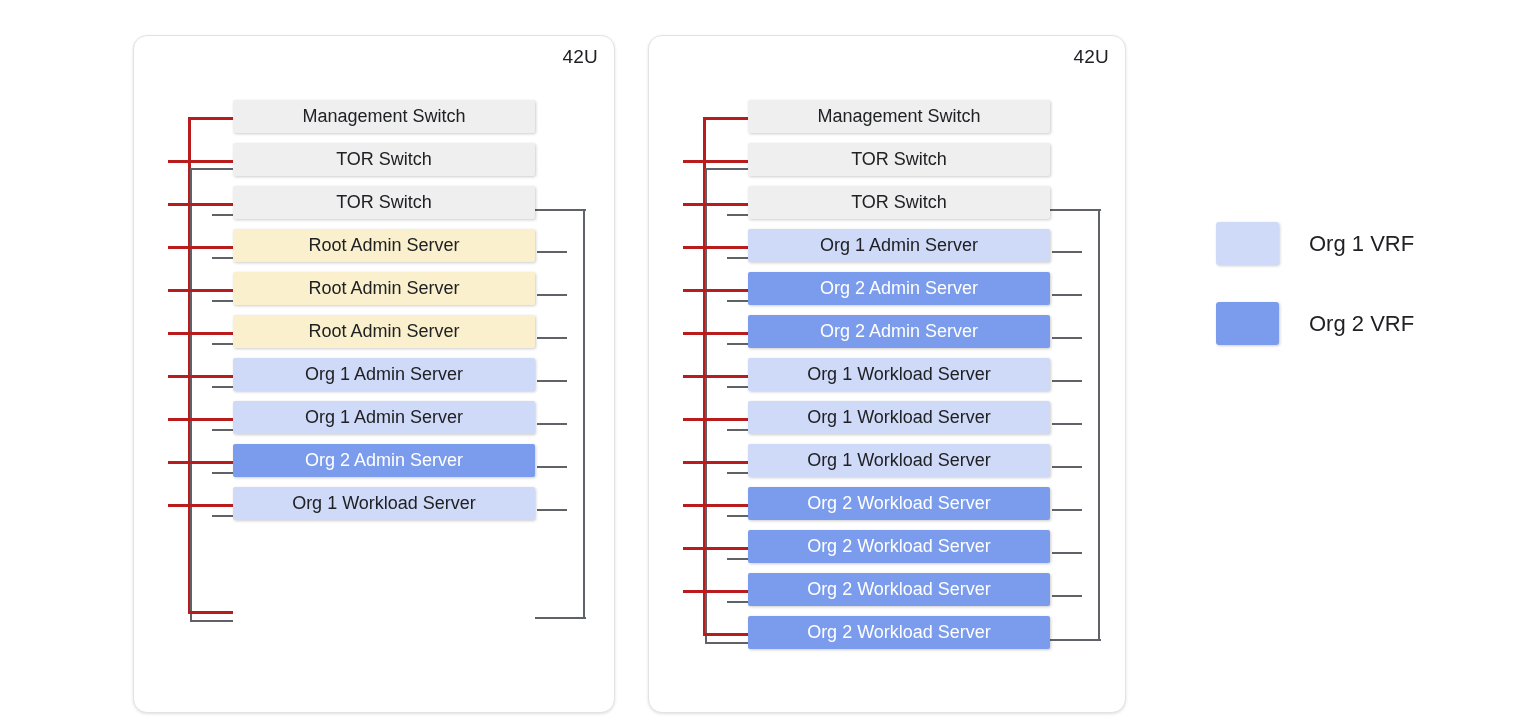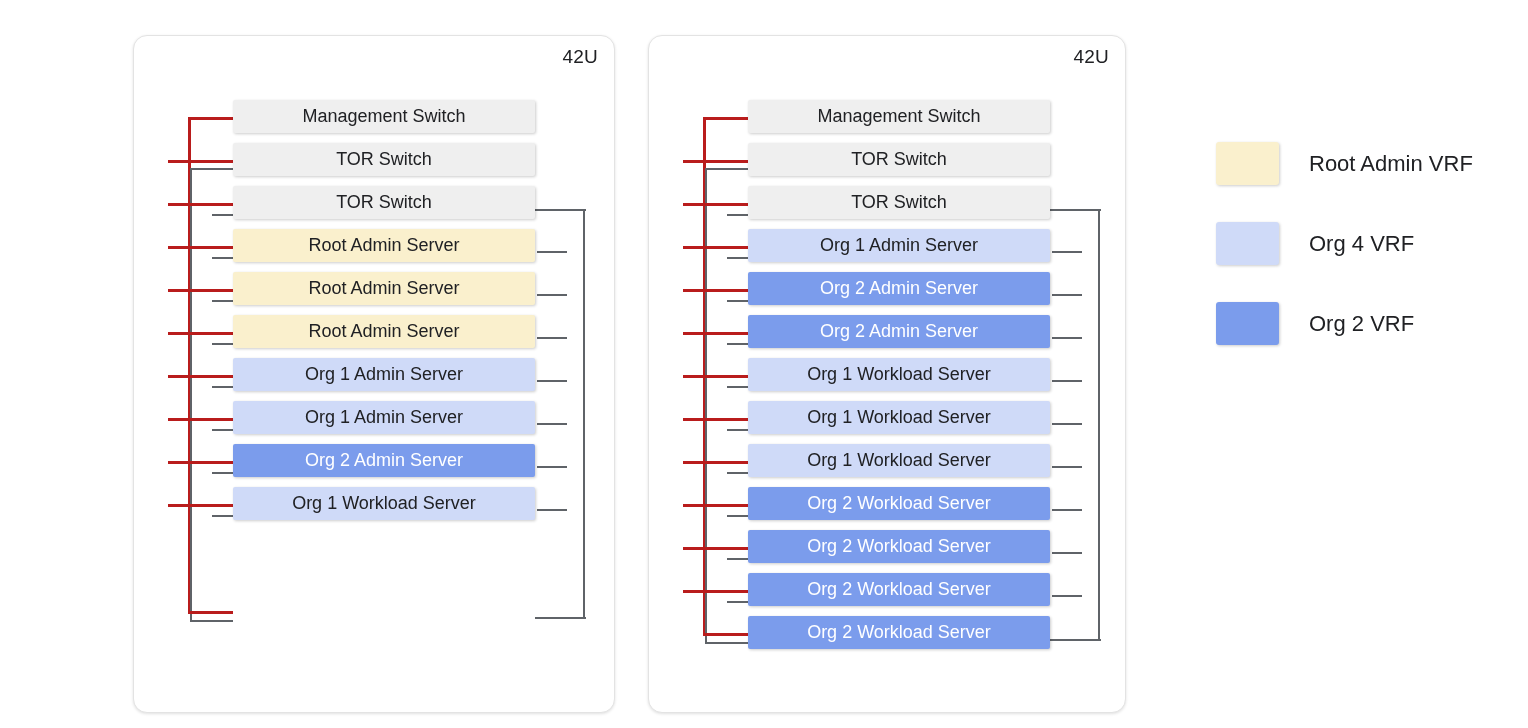--- a/index.html
+++ b/index.html
@@ -199,25 +199,21 @@
     <div class="cable h-gray" style="left: 1052px; top: 551.5px; width: 30px;"></div>
     <div class="unit org2" style="left: 748px; top: 530px; width: 302px;">Org 2 Workload Server</div>
     <div class="cable h-red" style="left: 683px; top: 589.5px; width: 65px;"></div>
     <div class="cable h-gray" style="left: 727px; top: 600.5px; width: 21px;"></div>
     <div class="cable h-gray" style="left: 1052px; top: 594.5px; width: 30px;"></div>
     <div class="unit org2" style="left: 748px; top: 573px; width: 302px;">Org 2 Workload Server</div>
     <div class="cable h-red" style="left: 703px; top: 632.5px; width: 45px;"></div>
     <div class="cable h-gray" style="left: 705px; top: 641.5px; width: 43px;"></div>
     <div class="cable h-gray" style="left: 1050px; top: 638.5px; width: 51px;"></div>
     <div class="unit org2" style="left: 748px; top: 616px; width: 302px;">Org 2 Workload Server</div>
-    <div class="legend-row" style="left: 1216px; top: 142px;">
-      <div class="legend-swatch" style="background: rgb(250, 240, 205);"></div>
-      <span class="legend-label">Root Admin VRF</span>
-    </div>
     <div class="legend-row" style="left: 1216px; top: 222px;">
       <div class="legend-swatch" style="background: rgb(207, 218, 248);"></div>
-      <span class="legend-label">Org 4 VRF</span>
+      <span class="legend-label">Org 1 VRF</span>
     </div>
     <div class="legend-row" style="left: 1216px; top: 302px;">
       <div class="legend-swatch" style="background: rgb(123, 156, 236);"></div>
       <span class="legend-label">Org 2 VRF</span>
     </div>
   </div>
 
 </body></html>

